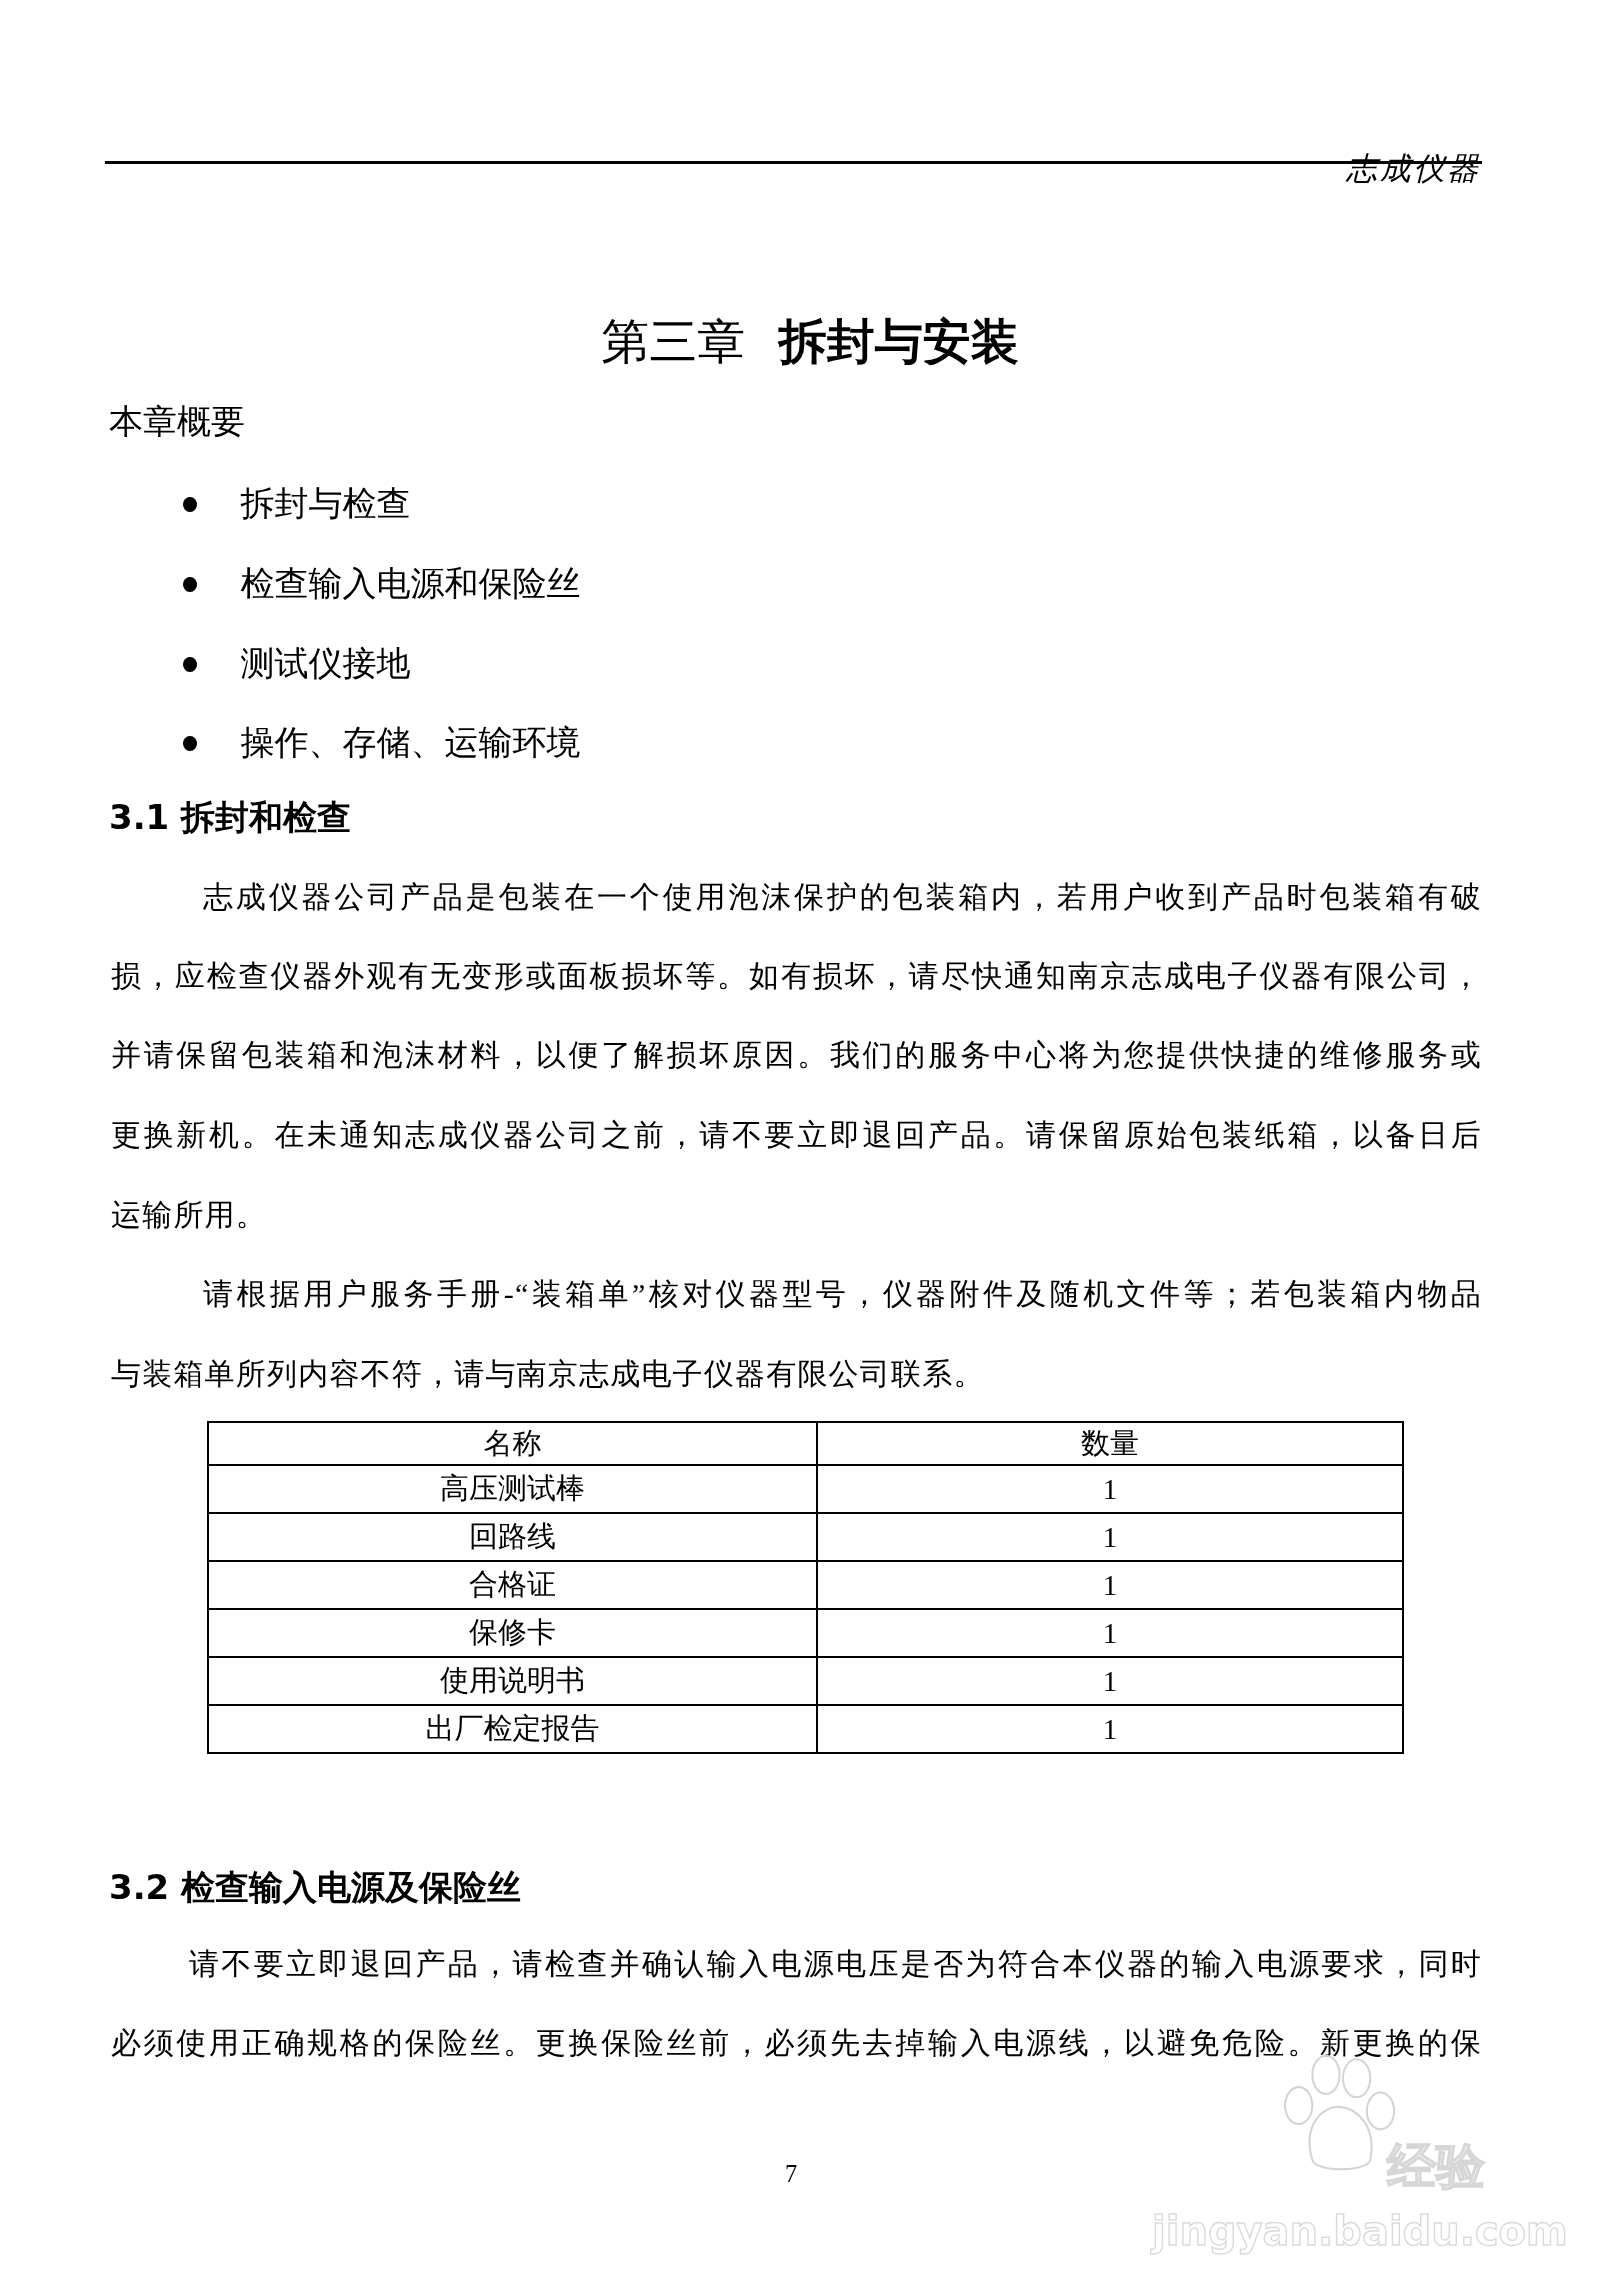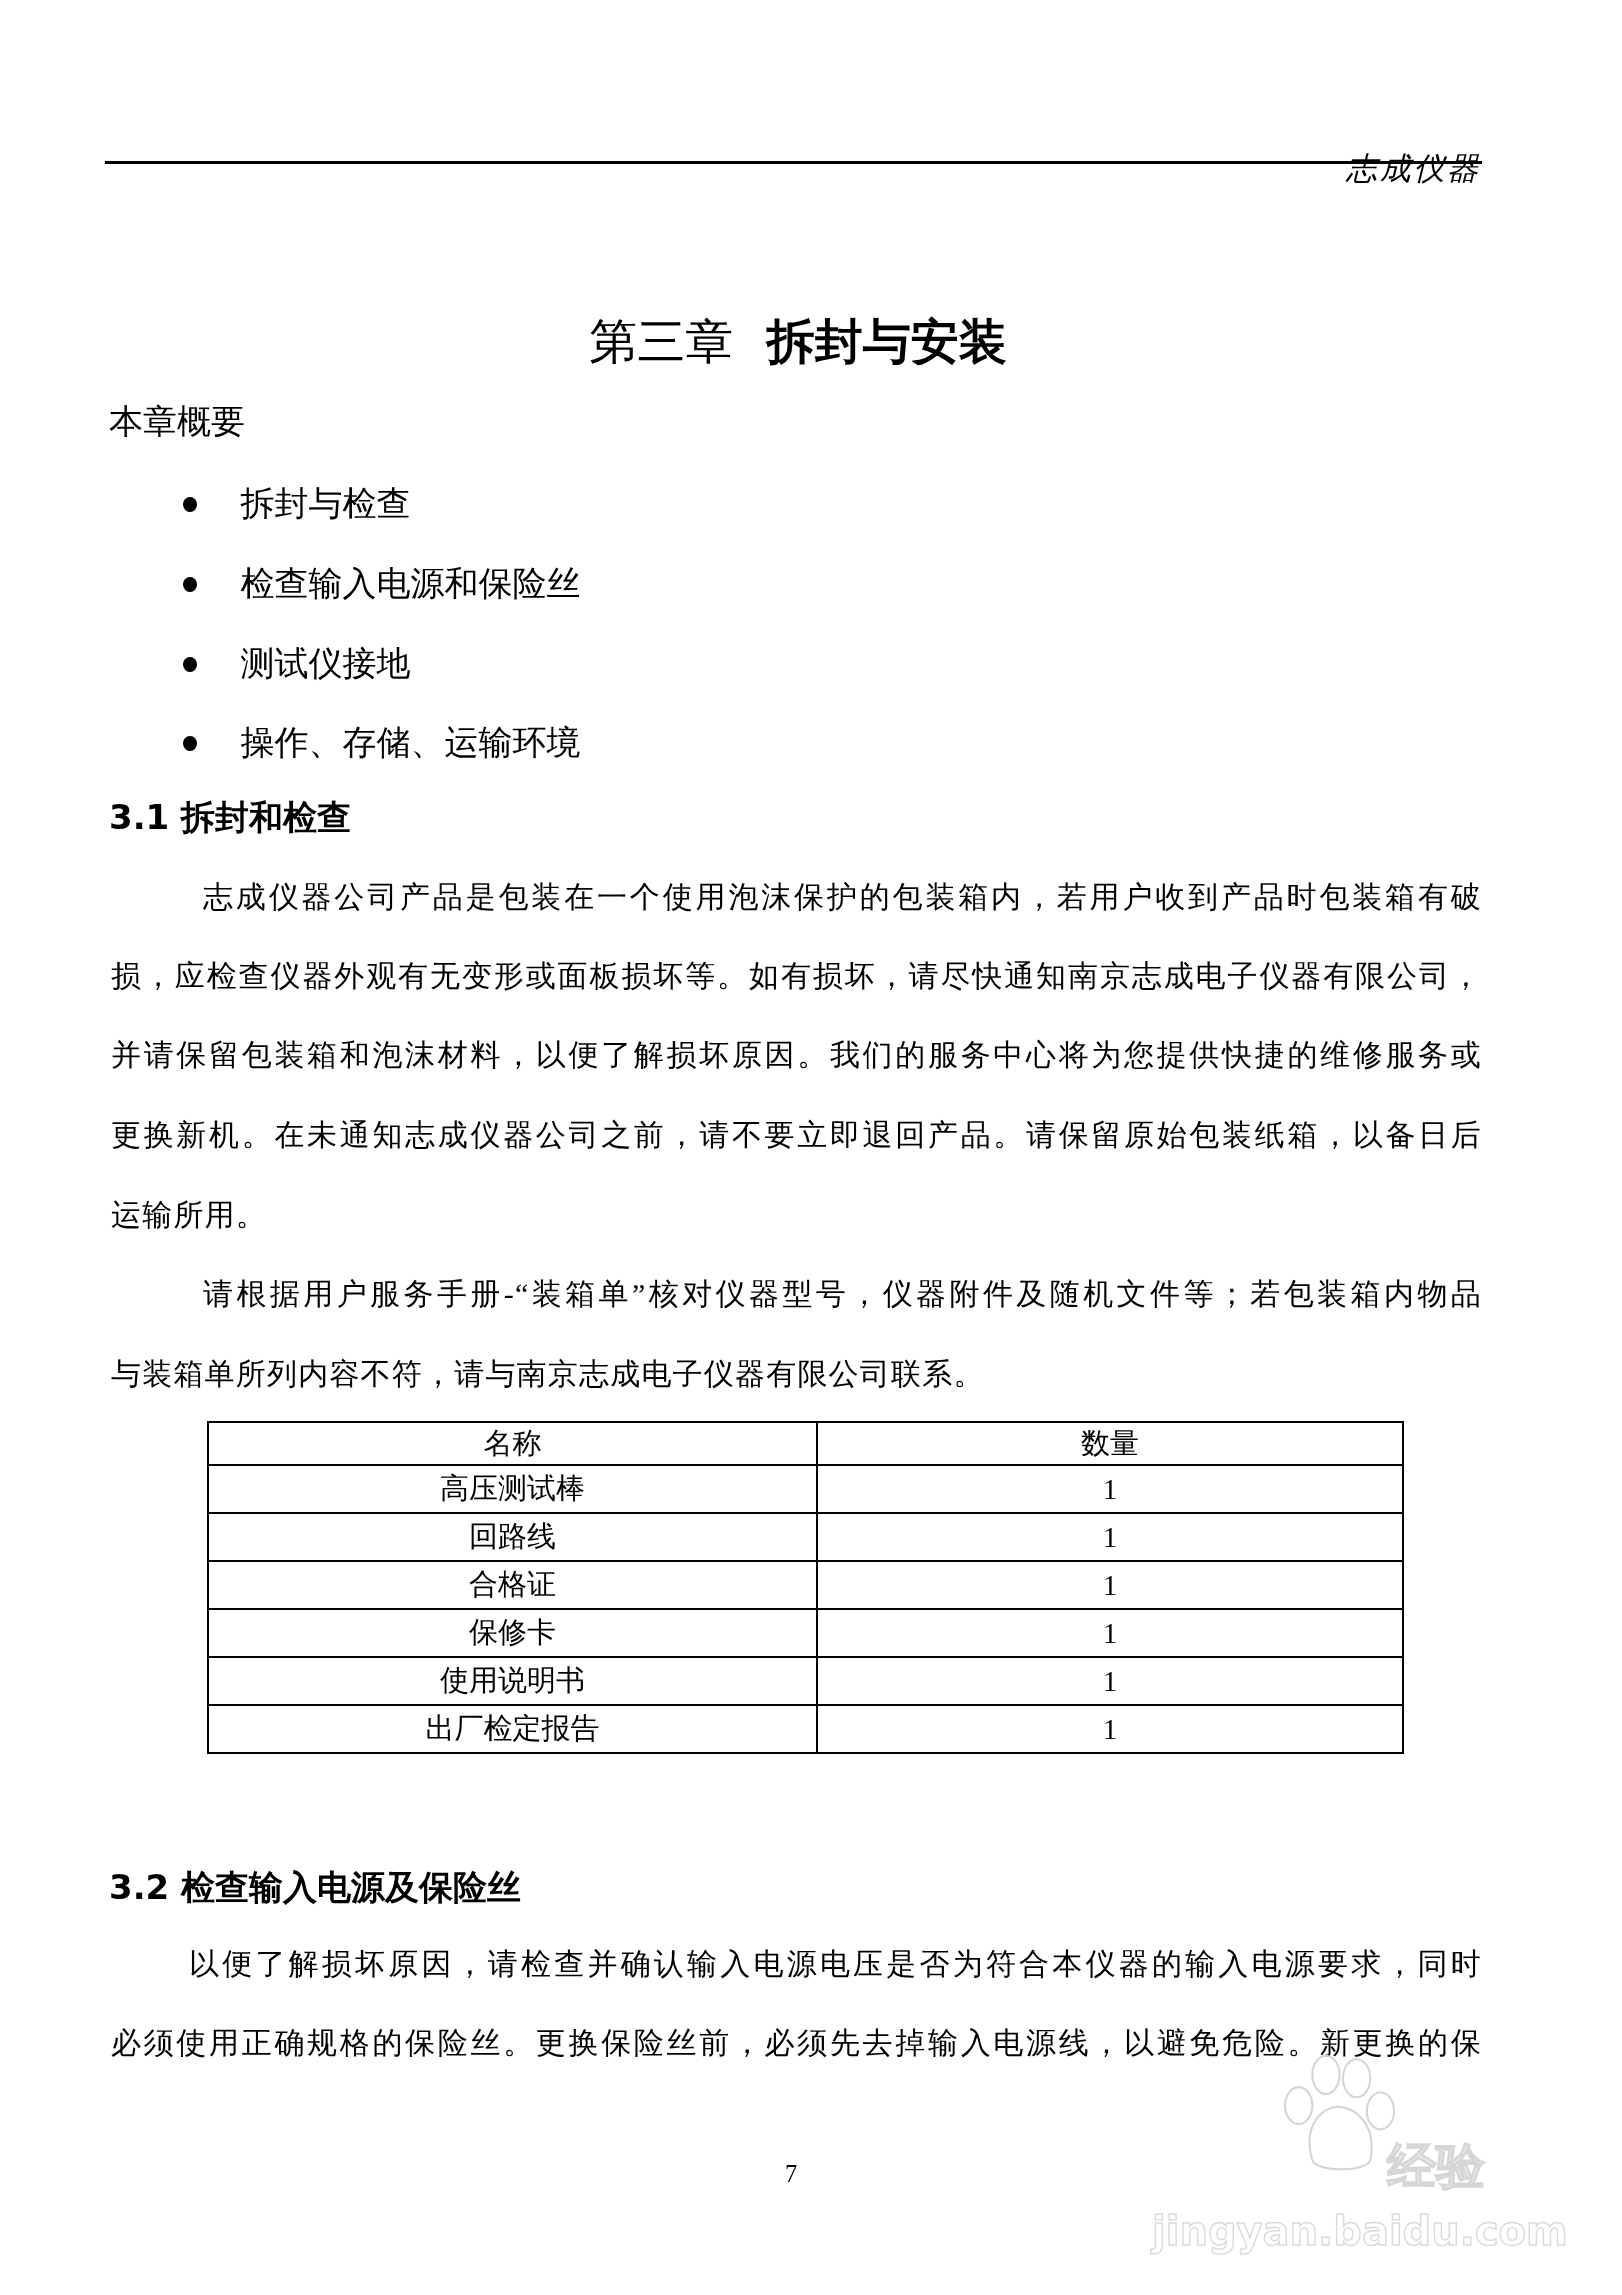--- a/index.html
+++ b/index.html
@@ -2,21 +2,21 @@
 <html style="font-size:11px"><head>
 <meta charset="utf-8">
 <style>
   html, body { margin: 0; padding: 0; background: #ffffff; }
   body { width: 1623px; height: 2295px; position: relative; overflow: hidden; color: #000; }
   .abs { position: absolute; white-space: nowrap; margin-top: 28px; }
   .serif { font-family: "Liberation Serif", "DejaVu Serif", serif; }
   .sans { font-family: "DejaVu Sans", "Liberation Sans", sans-serif; }
   .header-title { left: 1346px; top: 120px; font-size: 31px; font-style: italic; letter-spacing: 2.7px; }
   .header-rule { position: absolute; left: 105px; top: 161px; width: 1377px; height: 2.7px; background: #000; }
-  .chapter-title { left: 4px; width: 1588px; text-align: center; top: 286px; font-size: 48px; font-weight: bold; line-height: 55px; }
+  .chapter-title { left: 16px; width: 1588px; text-align: center; top: 286px; font-size: 48px; font-weight: bold; line-height: 55px; }
   .chapter-title .num { font-weight: normal; }
   .overview-heading { left: 109px; top: 373px; font-size: 34px; line-height: 41px; }
   .bullet-item { left: 183px; font-size: 34px; line-height: 41px; }
   .bullet-dot { display: inline-block; width: 13.6px; height: 15px; border-radius: 50%; background: #000; margin-right: 44px; vertical-align: middle; position: relative; top: -2.7px; }
   .section-heading { left: 109px; font-size: 34px; font-weight: bold; line-height: 38px; }
   .body-line { font-size: 30px; line-height: 35px; letter-spacing: 1.2px; }
   .justify { text-align: justify; text-align-last: justify; }
   table.packing { position: absolute; left: 207px; top: 1383px; width: 1197px; border-collapse: collapse; font-size: 29px; margin-top: 38px; }
   table.packing td, table.packing th { border: 2.7px solid #000; text-align: center; font-weight: normal; padding: 0; }
   table.packing th { height: 41px; }
@@ -89,21 +89,21 @@
     <tr>
         <td class="c1">出厂检定报告</td>
         <td>1</td>
       </tr>
   </tbody>
 </table>
 
 <div class="abs sans section-heading" style="top:1840px;">3.2 检查输入电源及保险丝</div>
 
 <div>
-  <div class="abs serif body-line justify" style="left:189px; width:1293px; top:1918px;">以便了解损坏原因，请检查并确认输入电源电压是否为符合本仪器的输入电源要求，同时</div>
+  <div class="abs serif body-line justify" style="left:189px; width:1293px; top:1918px;">请不要立即退回产品，请检查并确认输入电源电压是否为符合本仪器的输入电源要求，同时</div>
   <div class="abs serif body-line justify" style="left:111px; width:1371px; top:1997px;">必须使用正确规格的保险丝。更换保险丝前，必须先去掉输入电源线，以避免危险。新更换的保</div>
 </div>
 
 <div class="abs serif page-number">7</div>
 
 <div class="watermark">
   <svg width="382" height="184" viewBox="0 0 560 270">
     <g fill="none" stroke="#d4d4d4" stroke-width="3">
       <ellipse cx="255" cy="35" rx="20" ry="28"></ellipse>
       <ellipse cx="300" cy="40" rx="20" ry="28"></ellipse>

